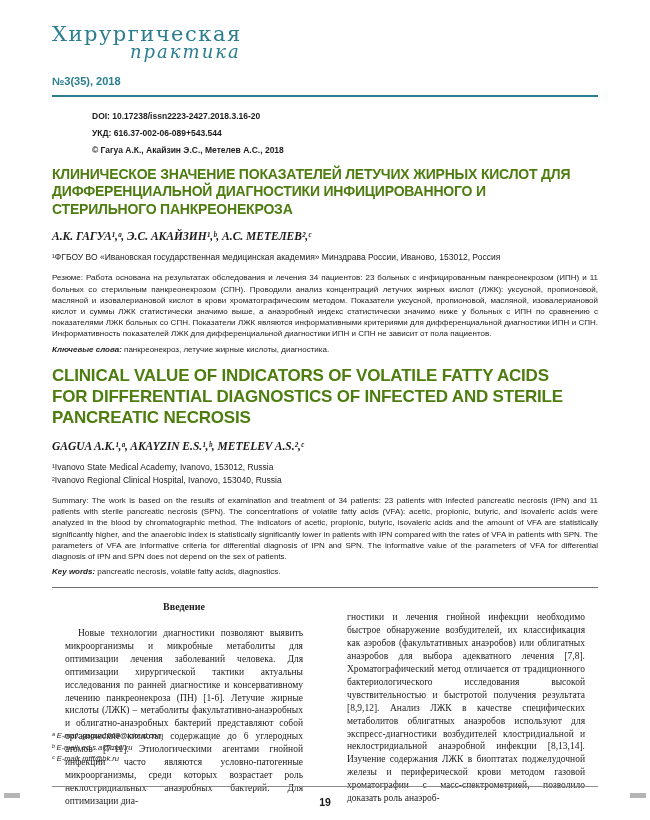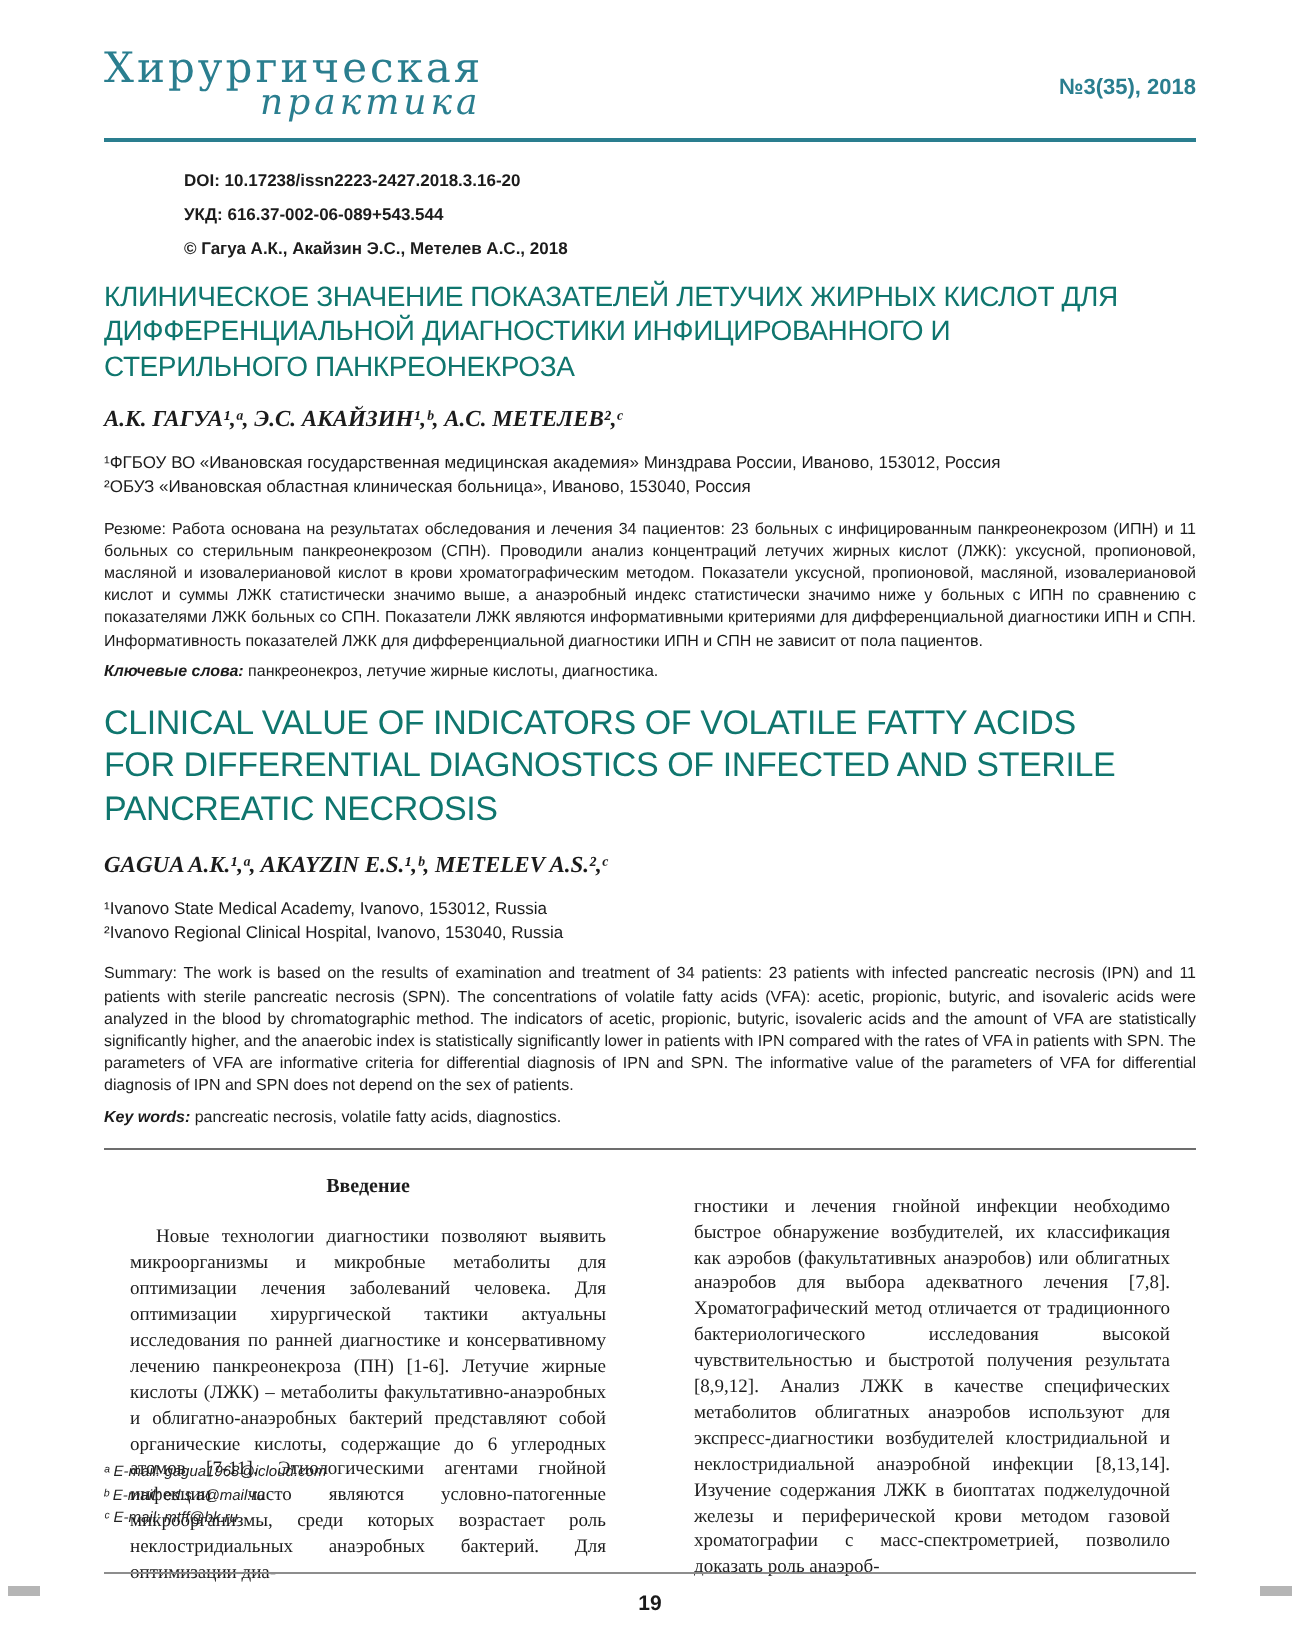--- a/index.html
+++ b/index.html
@@ -14,20 +14,21 @@
     position: relative;
     box-sizing: border-box;
     width: 650px; height: 820px;
     padding: 24px 52px 0 52px;
   }
   
   .header {
     display: flex;
     justify-content: space-between;
     align-items: flex-start;
+    flex-direction: column;
   }
   .logo { color: #2a7e8f; line-height: 1; }
   .logo-line1 {
     font-family: "DejaVu Serif", serif;
     font-size: 21px;
     letter-spacing: 1.5px;
   }
   .logo-line2 {
     font-family: "DejaVu Serif", serif;
     font-style: italic;
@@ -51,25 +52,25 @@
   .meta {
     font-family: "Liberation Sans", sans-serif;
     font-weight: bold;
     font-size: 8.5px;
     line-height: 1.2;
   }
   .meta div { margin-bottom: 7px; padding-left: 40px; }
   
   .title {
     font-family: "Liberation Sans", sans-serif;
-    font-weight: normal;
+    font-weight: bold;
     font-size: 14px;
     line-height: 1.25;
     letter-spacing: -0.2px;
-    color: #0f766e;
+    color: #4d7c0f;
     margin: 10px 0 12px 0;
     max-width: 96%;
   }
   .authors {
     font-family: "Liberation Serif", serif;
     font-style: italic;
     font-weight: bold;
     font-size: 11.5px;
     margin: 0 0 9px 0;
   }
@@ -175,21 +176,20 @@
 
   <div class="meta">
     <div>DOI: 10.17238/issn2223-2427.2018.3.16-20</div>
     <div>УКД: 616.37-002-06-089+543.544</div>
     <div>© Гагуа А.К., Акайзин Э.С., Метелев А.С., 2018</div>
   </div>
 
   <h1 class="title">КЛИНИЧЕСКОЕ ЗНАЧЕНИЕ ПОКАЗАТЕЛЕЙ ЛЕТУЧИХ ЖИРНЫХ КИСЛОТ ДЛЯ ДИФФЕРЕНЦИАЛЬНОЙ ДИАГНОСТИКИ ИНФИЦИРОВАННОГО И СТЕРИЛЬНОГО ПАНКРЕОНЕКРОЗА</h1>
   <div class="authors">А.К. ГАГУА¹,ᵃ, Э.С. АКАЙЗИН¹,ᵇ, А.С. МЕТЕЛЕВ²,ᶜ</div>
   <div class="affil">¹ФГБОУ ВО «Ивановская государственная медицинская академия» Минздрава России, Иваново, 153012, Россия</div>
-  <div class="affil">²ОБУЗ «Ивановская областная клиническая больница», Иваново, 153040, Россия</div>
 
   <p class="abstract"><span class="lbl">Резюме:</span>
     <span>Работа основана на результатах обследования и лечения 34 пациентов: 23 больных с инфицированным панкреонекрозом (ИПН) и 11 больных со стерильным панкреонекрозом (СПН). Проводили анализ концентраций летучих жирных кислот (ЛЖК): уксусной, пропионовой, масляной и изовалериановой кислот в крови хроматографическим методом. Показатели уксусной, пропионовой, масляной, изовалериановой кислот и суммы ЛЖК статистически значимо выше, а анаэробный индекс статистически значимо ниже у больных с ИПН по сравнению с показателями ЛЖК больных со СПН. Показатели ЛЖК являются информативными критериями для дифференциальной диагностики ИПН и СПН. Информативность показателей ЛЖК для дифференциальной диагностики ИПН и СПН не зависит от пола пациентов.</span></p>
   <p class="kw"><span class="lbl">Ключевые слова:</span>
     <span>панкреонекроз, летучие жирные кислоты, диагностика.</span></p>
 
   <h1 class="title" style="font-size:17px;">CLINICAL VALUE OF INDICATORS OF VOLATILE FATTY ACIDS FOR DIFFERENTIAL DIAGNOSTICS OF INFECTED AND STERILE PANCREATIC NECROSIS</h1>
   <div class="authors">GAGUA A.K.¹,ᵃ, AKAYZIN E.S.¹,ᵇ, METELEV A.S.²,ᶜ</div>
   <div class="affil">¹Ivanovo State Medical Academy, Ivanovo, 153012, Russia</div>
   <div class="affil">²Ivanovo Regional Clinical Hospital, Ivanovo, 153040, Russia</div>

